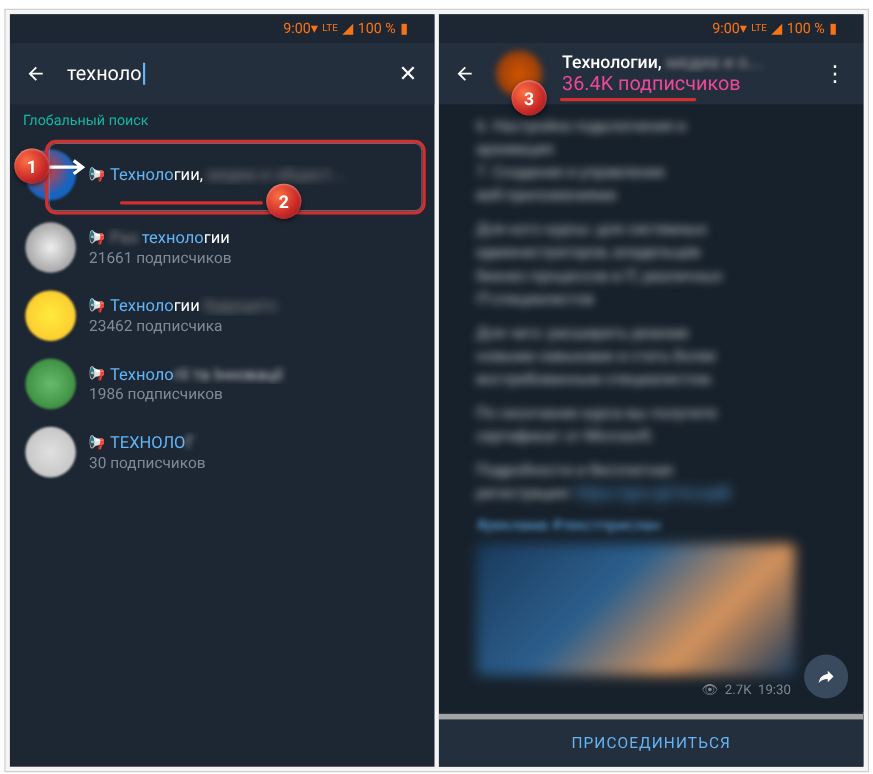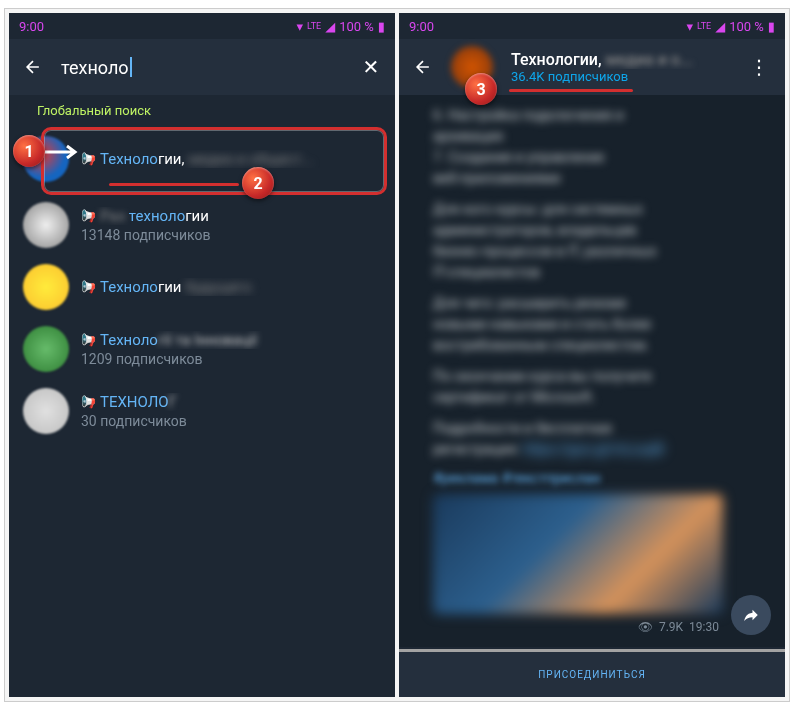--- a/index.html
+++ b/index.html
@@ -21,23 +21,23 @@
       width: 386px;
       height: 684px;
       background: #1d2733;
       position: relative;
       overflow: hidden;
     }
     .status-bar {
       height: 26px;
       display: flex;
       align-items: center;
-      justify-content: space-between;
-      padding: 0 10px;
-      color: #d946ef;
+      justify-content: flex-end;
+      padding: 0 24px;
+      color: #f97316;
       font-size: 13px;
       background: #1d2733;
     }
     .status-right { display: flex; align-items: center; gap: 4px; }
     .header {
       height: 56px;
       background: #242f3d;
       display: flex;
       align-items: center;
       padding: 0 14px;
@@ -54,22 +54,22 @@
       width: 20px;
       height: 20px;
       cursor: pointer;
       color: #fff;
       font-size: 20px;
       display: flex;
       align-items: center;
       justify-content: center;
     }
     .section-label {
-      padding: 8px 28px 6px;
-      color: #bef264;
+      padding: 8px 12px 6px;
+      color: #14b8a6;
       font-size: 13px;
     }
     .result-item {
       display: flex;
       align-items: center;
       padding: 8px 14px;
       gap: 12px;
       cursor: pointer;
       position: relative;
     }
@@ -144,22 +144,22 @@
     }
     .header-info { flex: 1; min-width: 0; }
     .header-title {
       color: #fff;
       font-size: 16px;
       font-weight: 500;
       white-space: nowrap;
       overflow: hidden;
     }
     .header-subtitle {
-      color: #0ea5e9;
-      font-size: 13px;
+      color: #ec4899;
+      font-size: 18px;
     }
     .more-dots {
       color: #fff;
       font-size: 20px;
       cursor: pointer;
       width: 24px;
       text-align: center;
     }
     .chat-body {
       height: 552px;
@@ -207,26 +207,26 @@
       color: #fff;
       cursor: pointer;
     }
     .join-bar {
       position: absolute;
       bottom: 0;
       left: 0;
       right: 0;
       height: 48px;
       background: #242f3d;
-      border-top: 3px solid #a3a3a3;
+      border-top: 5px solid #a3a3a3;
       display: flex;
       align-items: center;
       justify-content: center;
       color: #64b5f6;
-      font-size: 10px;
+      font-size: 14px;
       letter-spacing: 1px;
       cursor: pointer;
     }
     .avatar1 { background: radial-gradient(circle at 40% 40%, #e53935, #1565c0 60%); }
     .avatar2 { background: radial-gradient(circle, #eee, #888); }
     .avatar3 { background: radial-gradient(circle, #ffeb3b, #fbc02d); }
     .avatar4 { background: radial-gradient(circle, #66bb6a, #2e7d32); }
     .avatar5 { background: radial-gradient(circle, #e0e0e0, #bdbdbd); }
     .cursor-caret {
       display: inline-block;
@@ -277,42 +277,43 @@
       </div>
     </div>
 
     <div class="result-item">
       <div class="avatar avatar2"></div>
       <div class="result-text">
         <div class="result-title">
           <span class="megaphone">📢</span>
           <span><span class="blurred-text" style="filter:blur(3px)">Раз</span> <span class="highlight">техноло</span><span>гии</span></span>
         </div>
-        <div class="result-subtitle">13148 подписчиков</div>
+        <div class="result-subtitle">21661 подписчиков</div>
       </div>
     </div>
 
     <div class="result-item">
       <div class="avatar avatar3"></div>
       <div class="result-text">
         <div class="result-title">
           <span class="megaphone">📢</span>
           <span><span class="highlight">Техноло</span><span>гии</span> <span class="blurred-text">будущего</span></span>
         </div>
+        <div class="result-subtitle">23462 подписчика</div>
       </div>
     </div>
 
     <div class="result-item">
       <div class="avatar avatar4"></div>
       <div class="result-text">
         <div class="result-title">
           <span class="megaphone">📢</span>
           <span><span class="highlight">Техноло</span><span class="blurred-text" style="filter:blur(3px);color:#ccc">гії та Інновації</span></span>
         </div>
-        <div class="result-subtitle">1209 подписчиков</div>
+        <div class="result-subtitle">1986 подписчиков</div>
       </div>
     </div>
 
     <div class="result-item">
       <div class="avatar avatar5"></div>
       <div class="result-text">
         <div class="result-title">
           <span class="megaphone">📢</span>
           <span><span class="highlight">ТЕХНОЛО</span><span class="blurred-text" style="filter:blur(3px);color:#ccc">Г</span></span>
         </div>
@@ -358,21 +359,21 @@
     <div class="chat-body">
       <div class="msg-text">6. Настройка подключения и<br>архивация<br>7. Создание и управление<br>веб-приложениями</div>
       <div class="msg-text">Для кого курсы: для системных<br>администраторов, владельцев<br>бизнес-процессов в IT, различных<br>IT-специалистов</div>
       <div class="msg-text">Для чего: расширить резюме<br>новыми навыками и стать более<br>востребованным специалистом.</div>
       <div class="msg-text">По окончании курса вы получите<br>сертификат от Microsoft.</div>
       <div class="msg-text">Подробности и бесплатная<br>регистрация: <span class="msg-link">https://goo.gl/mLzupB</span></div>
       <div class="msg-link" style="filter:blur(3px);font-size:14px;margin-bottom:8px">#реклама #текстприслан</div>
       <div class="msg-image"></div>
       <div class="msg-meta">
         <span>👁</span>
-        <span>7.9K</span>
+        <span>2.7K</span>
         <span>19:30</span>
       </div>
     </div>
 
     <div class="share-fab">
       <svg width="18" height="18" viewBox="0 0 24 24" fill="#fff">
           <path d="M14 9V5l7 7-7 7v-4c-5 0-8 1.5-11 5 1-5 3-10 11-11z"></path>
         </svg>
     </div>
 

